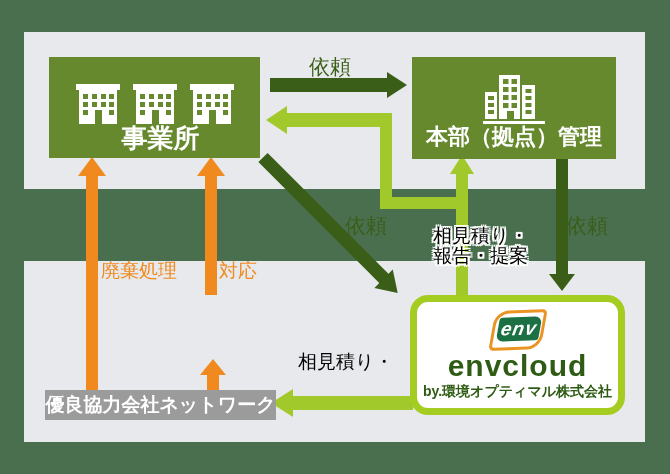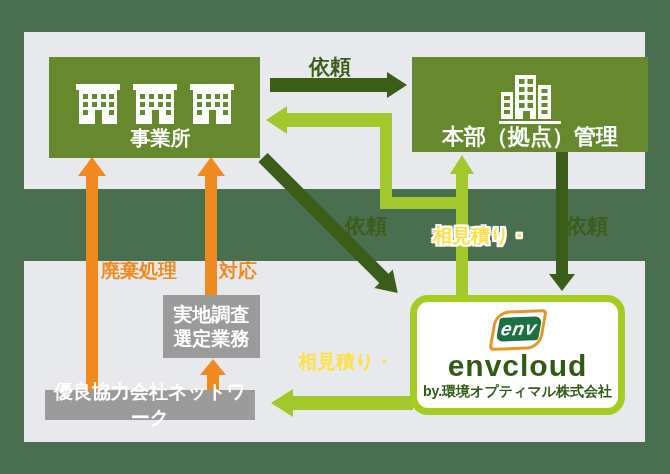--- a/index.html
+++ b/index.html
@@ -12,30 +12,30 @@
   .panel-top{top:32px;height:157px;}
   .panel-bottom{top:261px;height:181px;}
 
   
   .greenbox{
     position:absolute;background:#67892e;color:#fff;
     display:flex;flex-direction:column;align-items:center;justify-content:flex-end;
     font-weight:bold;text-align:center;
   }
   .box-offices{left:49px;top:57px;width:211px;height:95px;padding-bottom:6px;}
-  .box-offices .boxlabel{font-size:20px;line-height:28px;margin-left:12px;}
-  .box-hq{left:412px;top:57px;width:236px;height:93px;padding-bottom:2px;}
+  .box-offices .boxlabel{font-size:26px;line-height:28px;margin-left:12px;}
+  .box-hq{left:412px;top:57px;width:204px;height:93px;padding-bottom:9px;}
   .box-hq .boxlabel{font-size:22px;line-height:26px;}
   .graybox{
     position:absolute;background:#9b9b9b;color:#fff;font-weight:bold;
     display:flex;flex-direction:column;align-items:center;justify-content:center;
     text-align:center;
   }
   .box-survey{left:163px;top:295px;width:97px;height:63px;font-size:19px;line-height:24px;}
-  .box-partners{left:45px;top:390px;width:210px;height:30px;font-size:19px;}
+  .box-partners{left:45px;top:390px;width:231px;height:30px;font-size:19px;}
 
   
   .box-envcloud{
     position:absolute;left:410px;top:295px;width:215px;height:120px;
     background:#fff;border:7px solid #a5cc21;border-radius:18px;
     box-sizing:border-box;display:flex;flex-direction:column;align-items:center;
   }
   .env-logo{position:relative;width:56px;height:40px;margin-top:8px;}
   .env-leaf{
     position:absolute;left:2px;top:0;width:46px;height:34px;
@@ -82,23 +82,23 @@
   .a6-head{left:78px;top:157px;border-bottom:19px solid #f18a1e;border-left:14px solid transparent;border-right:14px solid transparent;}
   .a6-bar{left:86px;top:176px;width:12px;height:214px;}
   
   .a7-head{left:197px;top:157px;border-bottom:19px solid #f18a1e;border-left:14px solid transparent;border-right:14px solid transparent;}
   .a7-bar{left:205px;top:176px;width:12px;height:119px;}
   
   .a8-head{left:200px;top:359px;border-bottom:16px solid #f18a1e;border-left:13px solid transparent;border-right:13px solid transparent;}
   .a8-bar{left:207px;top:375px;width:12px;height:15px;}
 
   
-  .lbl{position:absolute;font-weight:bold;white-space:nowrap;}
+  .lbl{position:absolute;font-weight:normal;white-space:nowrap;}
   .lbl-dark{color:#3a5e17;}
-  .lbl-light{color:#fde047;}
+  .lbl-light{color:#000000;}
   .lbl-orange{color:#f18a1e;margin-top:44px;}
   .outlined{
     text-shadow:-2px -2px 0 #fff,-2px 0 0 #fff,-2px 2px 0 #fff,
       0 -2px 0 #fff,0 2px 0 #fff,2px -2px 0 #fff,2px 0 0 #fff,2px 2px 0 #fff;
   }
   .lbl-irai-top{left:309px;top:53px;font-size:21px;}
   .lbl-haiki{left:101px;top:214px;font-size:19px;}
   .lbl-taiou{left:219px;top:214px;font-size:19px;}
   .lbl-irai-diag{left:345px;top:212px;font-size:21px;}
   .lbl-irai-right{left:566px;top:212px;font-size:21px;}
@@ -227,24 +227,20 @@
         <rect x="42.5" y="17" width="6" height="4"></rect>
           <rect x="42.5" y="24" width="6" height="4"></rect>
           <rect x="42.5" y="31" width="6" height="4"></rect>
           <rect x="42.5" y="38" width="6" height="4"></rect>
       </g>
       <rect x="0" y="49" width="62" height="3" fill="#fff"></rect>
     </svg>
     <div class="boxlabel">本部（拠点）管理</div>
   </div>
 
-  <div class="graybox box-survey">
-    <span class="lbl2">実地調査</span>
-    <span class="lbl2">選定業務</span>
-  </div>
 
   <div class="graybox box-partners">
     <span>優良協力会社ネットワーク</span>
   </div>
 
   <div class="box-envcloud">
     <div class="env-logo">
       <div class="env-leaf"></div>
       <div class="env-banner">
         <span>env</span>
@@ -254,18 +250,19 @@
     <div class="env-byline">by.環境オプティマル株式会社</div>
   </div>
 
   <div class="lbl lbl-dark lbl-irai-top">依頼</div>
   <div class="lbl lbl-orange lbl-haiki">廃棄処理</div>
   <div class="lbl lbl-orange lbl-taiou">対応</div>
   <div class="lbl lbl-dark lbl-irai-diag">依頼</div>
   <div class="lbl lbl-dark lbl-irai-right">依頼</div>
   <div class="lbl lbl-light outlined lbl-quote-report">
     <span class="lbl2">相見積り・</span>
+    <span class="lbl2">報告・提案</span>
   </div>
   <div class="lbl lbl-light lbl-quote-instr">
     <span class="lbl2">相見積り・</span>
   </div>
 
 </div>
 
 </body></html>

